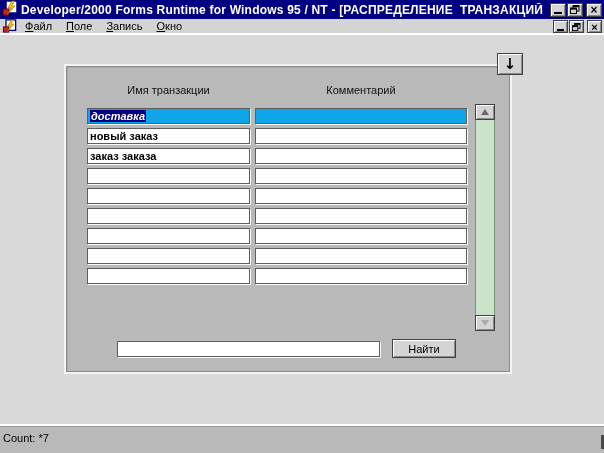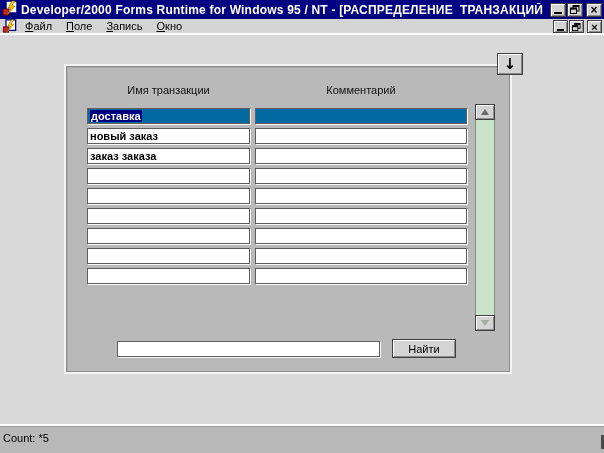--- a/index.html
+++ b/index.html
@@ -76,21 +76,21 @@
   .row { display:flex; gap:5px; }
   .field {
     height:16px; background:#ffffff;
     border:1px solid #5e5e5e;
     box-shadow: 1px 1px 0 #fafafa;
     font-size:11px; font-weight:bold; color:#000;
     line-height:14px; padding-left:2px; overflow:hidden; white-space:nowrap;
   }
   .field.name { width:163px; }
   .field.comment { width:212px; }
-  .field.gray { background:#0369a1; }
+  .field.gray { background:#0ea5e9;font-style:italic; }
   .sel { background:#000080; color:#ffffff; padding:0 1px; }
 
   
   .scrollbar {
     position:absolute; left:408px; top:37px; width:20px; height:227px;
     display:flex; flex-direction:column;
   }
   .sb-btn { width:20px; height:16px; flex:0 0 16px; }
   .sb-track {
     flex:1; background:#c9e4c9;
@@ -247,17 +247,17 @@
       </div>
 
       <input class="search-input" value="" style="">
       <div class="find-btn btn95">Найти</div>
     </div>
 
   </div>
 
   <div class="status-sep"></div>
   <div class="statusbar">
-    <span>Count: *5</span>
+    <span>Count: *7</span>
     <span class="status-grip"></span>
   </div>
 
 </div>
 
 </body></html>

